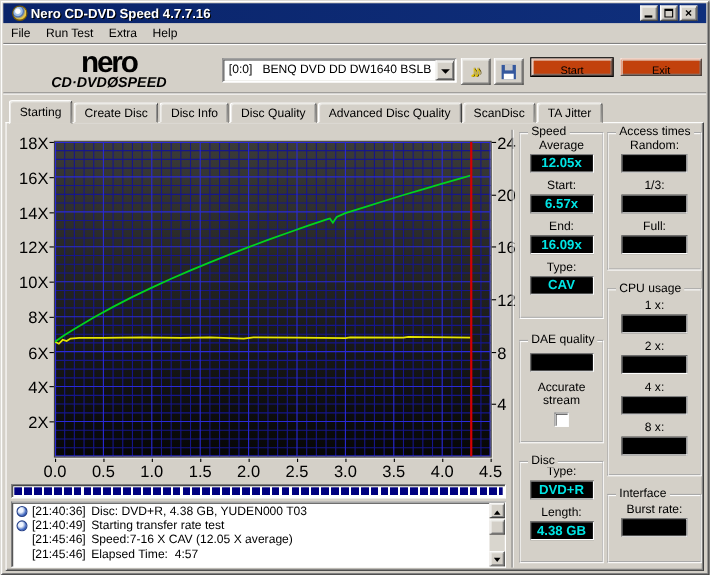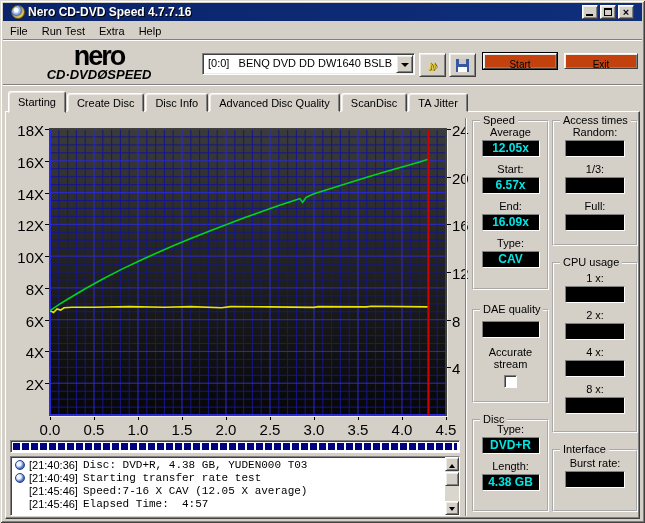--- a/index.html
+++ b/index.html
@@ -99,21 +99,21 @@
   .logbox { position:absolute; left:10px; top:456px; width:450px; height:60px; background:#fff; z-index:2;
     border:1px solid; border-color:#808080 #fff #fff #808080;
     box-shadow: inset 1px 1px 0 #404040; overflow:hidden; }
   .log-rows { position:absolute; left:3px; top:2px; right:16px; }
   .log-row { display:flex; height:13px; line-height:13px; font-size:11px; white-space:pre; }
   .log-icon-slot { width:15px; flex:0 0 auto; position:relative; }
   .disc-icon { position:absolute; left:1px; top:1px; width:10px; height:10px; border-radius:50%;
     background:radial-gradient(circle at 35% 35%, #eef4ff 0 2px, #b9c9e8 3px, #3a62c0 5px, #8fa8d8 100%);
     border:1px solid #24408a; }
   .log-time { width:54px; flex:0 0 auto; }
-  .log-text { flex:1 1 auto; overflow:hidden;font-family:Liberation Mono, monospace; }
+  .log-text { flex:1 1 auto; overflow:hidden; }
   .scrollbar { position:absolute; right:0; top:0; bottom:0; width:14px; background:#d9d6ce; }
   .sb-btn { position:absolute; left:0; width:14px; height:14px; background:#D4D0C8;
     border:1px solid; border-color:#fff #404040 #404040 #fff;
     box-shadow: inset 1px 1px 0 #ecebe8, inset -1px -1px 0 #808080; }
   .sb-up { top:0; } .sb-down { bottom:0; }
   .arrow-up { position:absolute; left:3px; top:5px; width:0; height:0;
     border:3px solid transparent; border-bottom:4px solid #000; margin-top:-2px; }
   .arrow-down { position:absolute; left:3px; top:5px; width:0; height:0;
     border:3px solid transparent; border-top:4px solid #000; }
   .sb-thumb { position:absolute; left:0; top:15px; width:14px; height:14px; background:#D4D0C8;
@@ -182,20 +182,21 @@
     <span class="floppy"></span>
   </div>
   <div class="pushbtn default-btn" style="left:483px;width:74px">Start</div>
   <div class="pushbtn" style="left:564px;width:74px">Exit</div>
   <div class="rule" style="top:84px"></div>
 
   <div class="tabs" id="tabs">
       <div class="tab active">Starting</div>
       <div class="tab">Create Disc</div>
       <div class="tab">Disc Info</div>
+      <div class="tab">Disc Quality</div>
       <div class="tab">Advanced Disc Quality</div>
       <div class="tab">ScanDisc</div>
       <div class="tab">TA Jitter</div>
     </div>
   <div class="tab-panel"></div>
 
   <div class="plot" id="plot">
       <svg width="396" height="286" xmlns="http://www.w3.org/2000/svg">
         <defs>
           <linearGradient id="bg" x1="0" y1="0" x2="0" y2="1">

